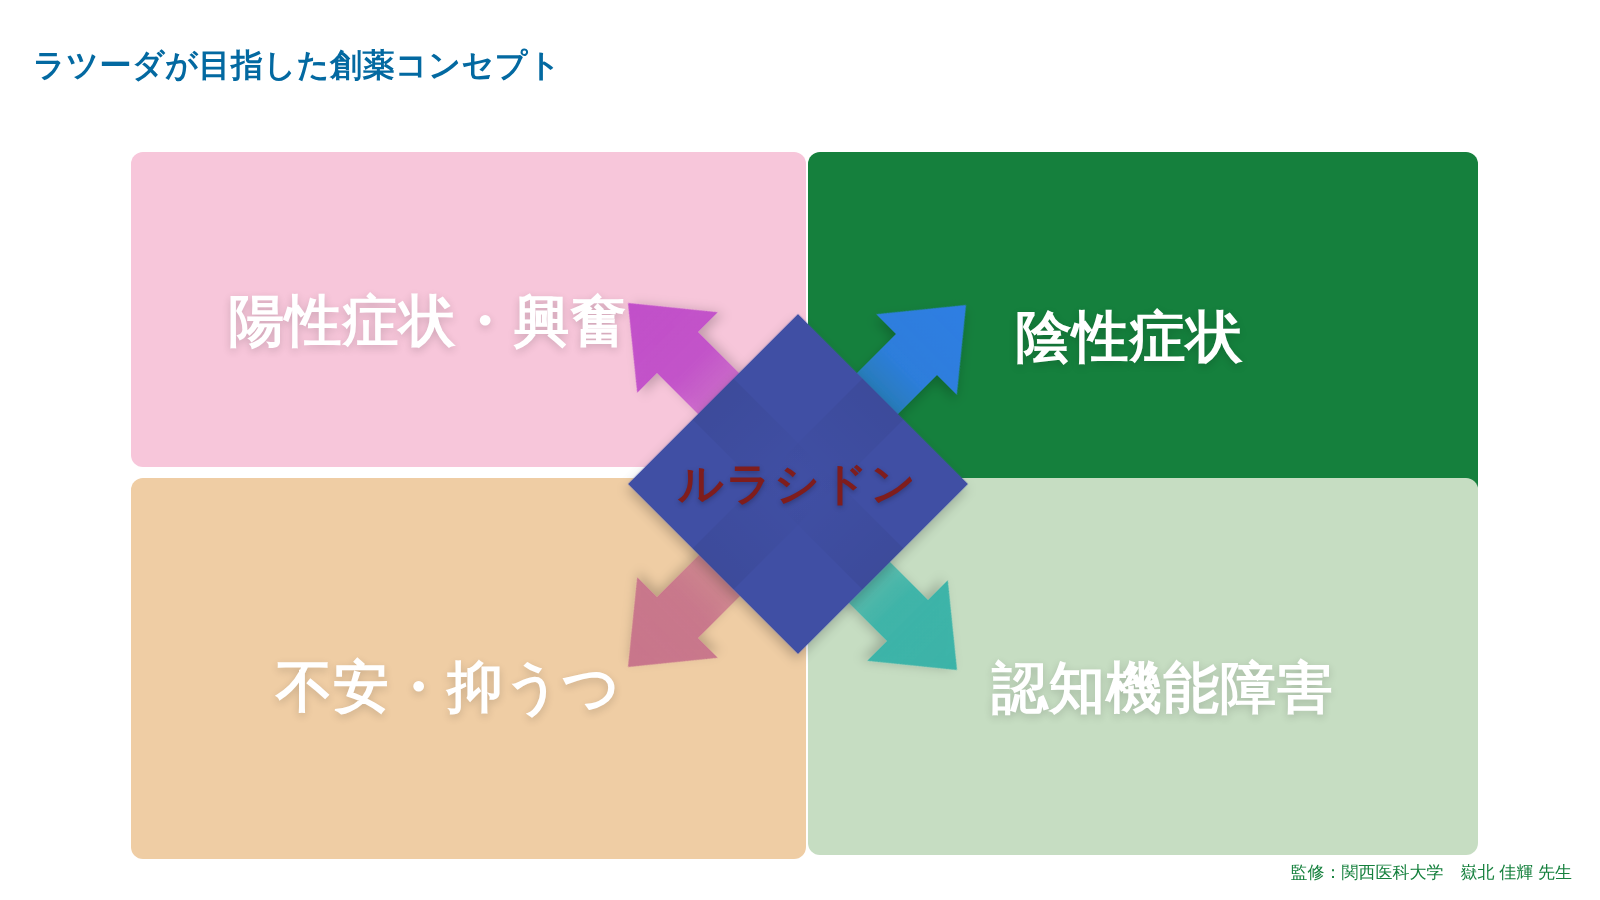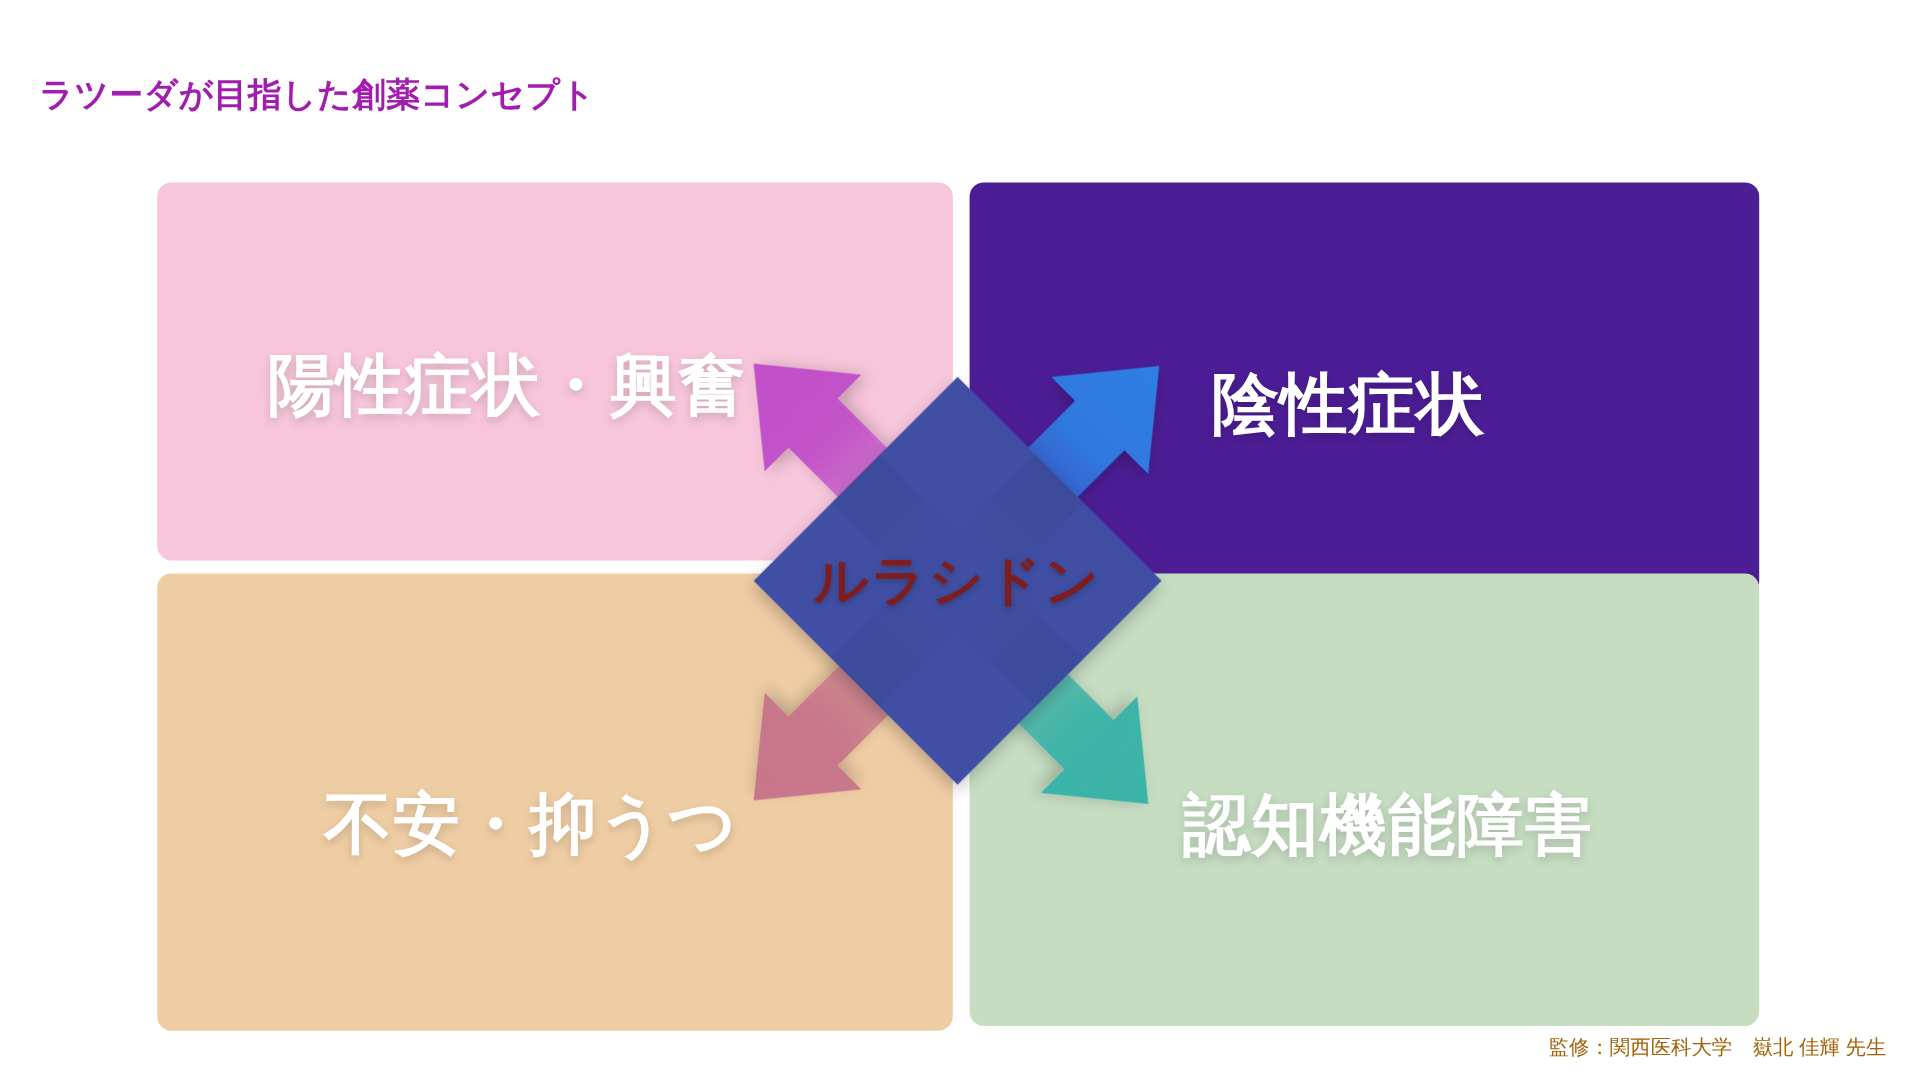--- a/index.html
+++ b/index.html
@@ -3,30 +3,30 @@
 <meta charset="utf-8">
 <style>
   html,body{margin:0;padding:0;background:#ffffff;}
   body{
     width:1600px;height:900px;overflow:hidden;
     font-family:"Liberation Sans","DejaVu Sans",sans-serif;
   }
   .slide{position:relative;width:1600px;height:900px;background:#ffffff;}
 
   .page-title{
-    position:absolute;left:33px;top:60px;margin:0;
-    font-size:28px;font-weight:900;color:#a21caf;letter-spacing:0.5px;
+    position:absolute;left:33px;top:44px;margin:0;
+    font-size:32px;font-weight:900;color:#0369a1;letter-spacing:0.5px;
     white-space:nowrap;
   }
 
   .diagram{position:absolute;left:131px;top:152px;width:1335px;height:639px;}
 
-  .quadrant{position:absolute;border-radius:12px;}
+  .quadrant{position:absolute;border-radius:12px;padding-left:12px;}
   .q-tl{left:0;top:0;width:663px;height:315px;background:#f7c6da;}
-  .q-tr{left:677px;top:0;width:658px;height:344px;background:#4c1d95;}
+  .q-tr{left:677px;top:0;width:658px;height:344px;background:#15803d;}
   .q-bl{left:0;top:326px;width:663px;height:381px;background:#efcda4;}
   .q-br{left:677px;top:326px;width:658px;height:377px;background:#c6ddc2;}
 
   .q-label{
     position:absolute;transform:translate(-50%,-50%);
     font-size:56px;font-weight:700;color:#ffffff;white-space:nowrap;
     text-shadow:0 3px 8px rgba(0,0,0,0.16);
     letter-spacing:1px;
   }
   .q-tl .q-label{left:44%;top:54%;}
@@ -40,21 +40,21 @@
   }
 
   .center-label{
     position:absolute;left:798px;top:484px;transform:translate(-50%,-50%);
     font-size:45px;font-weight:700;color:#7f1d1d;white-space:nowrap;
     letter-spacing:2px;text-shadow:0 2px 5px rgba(0,0,0,0.25);
   }
 
   .footer-credit{
     position:absolute;right:28px;bottom:16px;
-    font-size:17px;color:#a16207;white-space:nowrap;
+    font-size:17px;color:#15803d;white-space:nowrap;
   }
 </style>
 </head>
 <body>
 
 <div class="slide">
 
   <h1 class="page-title">ラツーダが目指した創薬コンセプト</h1>
 
   <div class="diagram">

